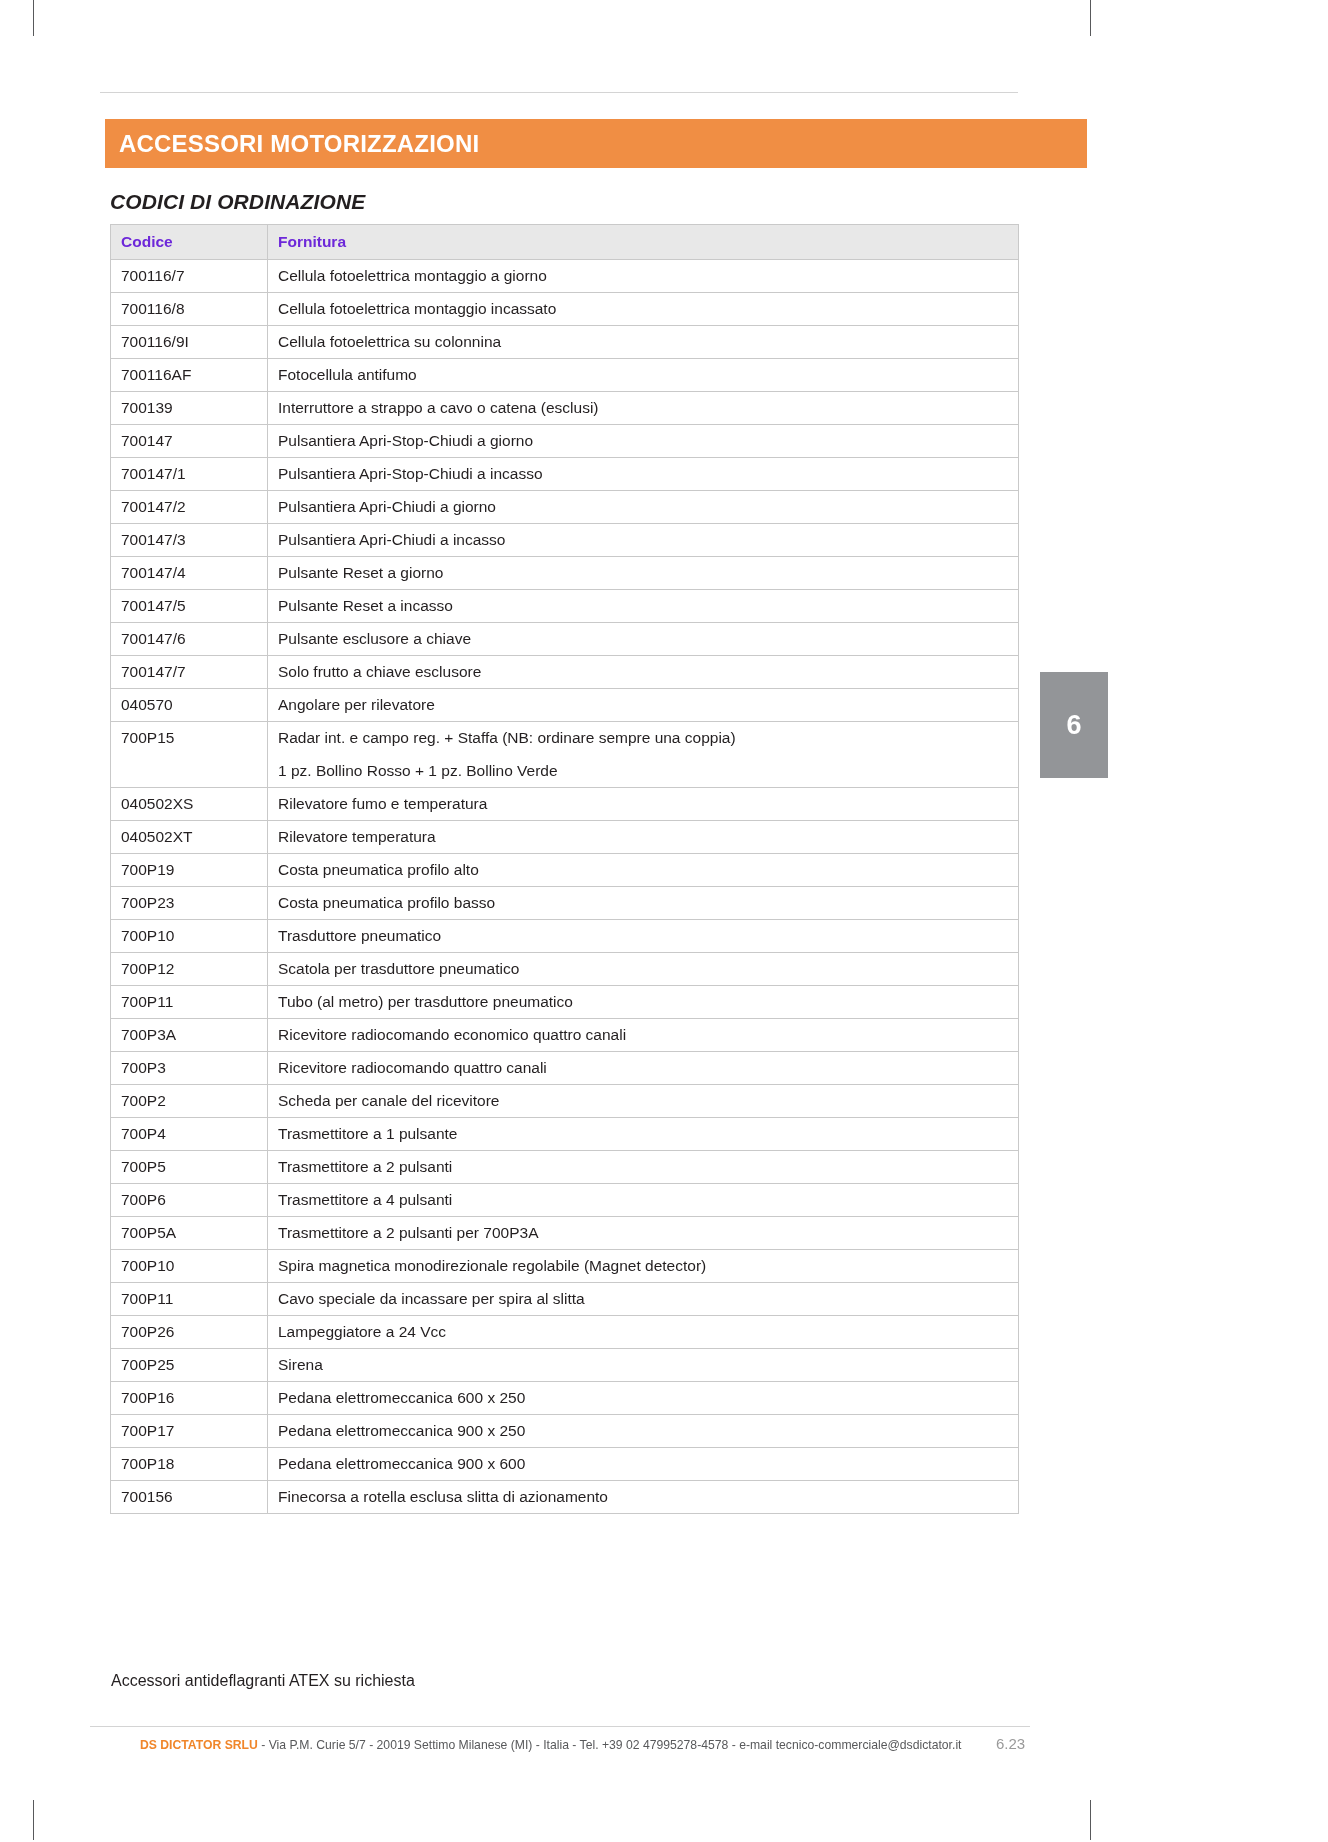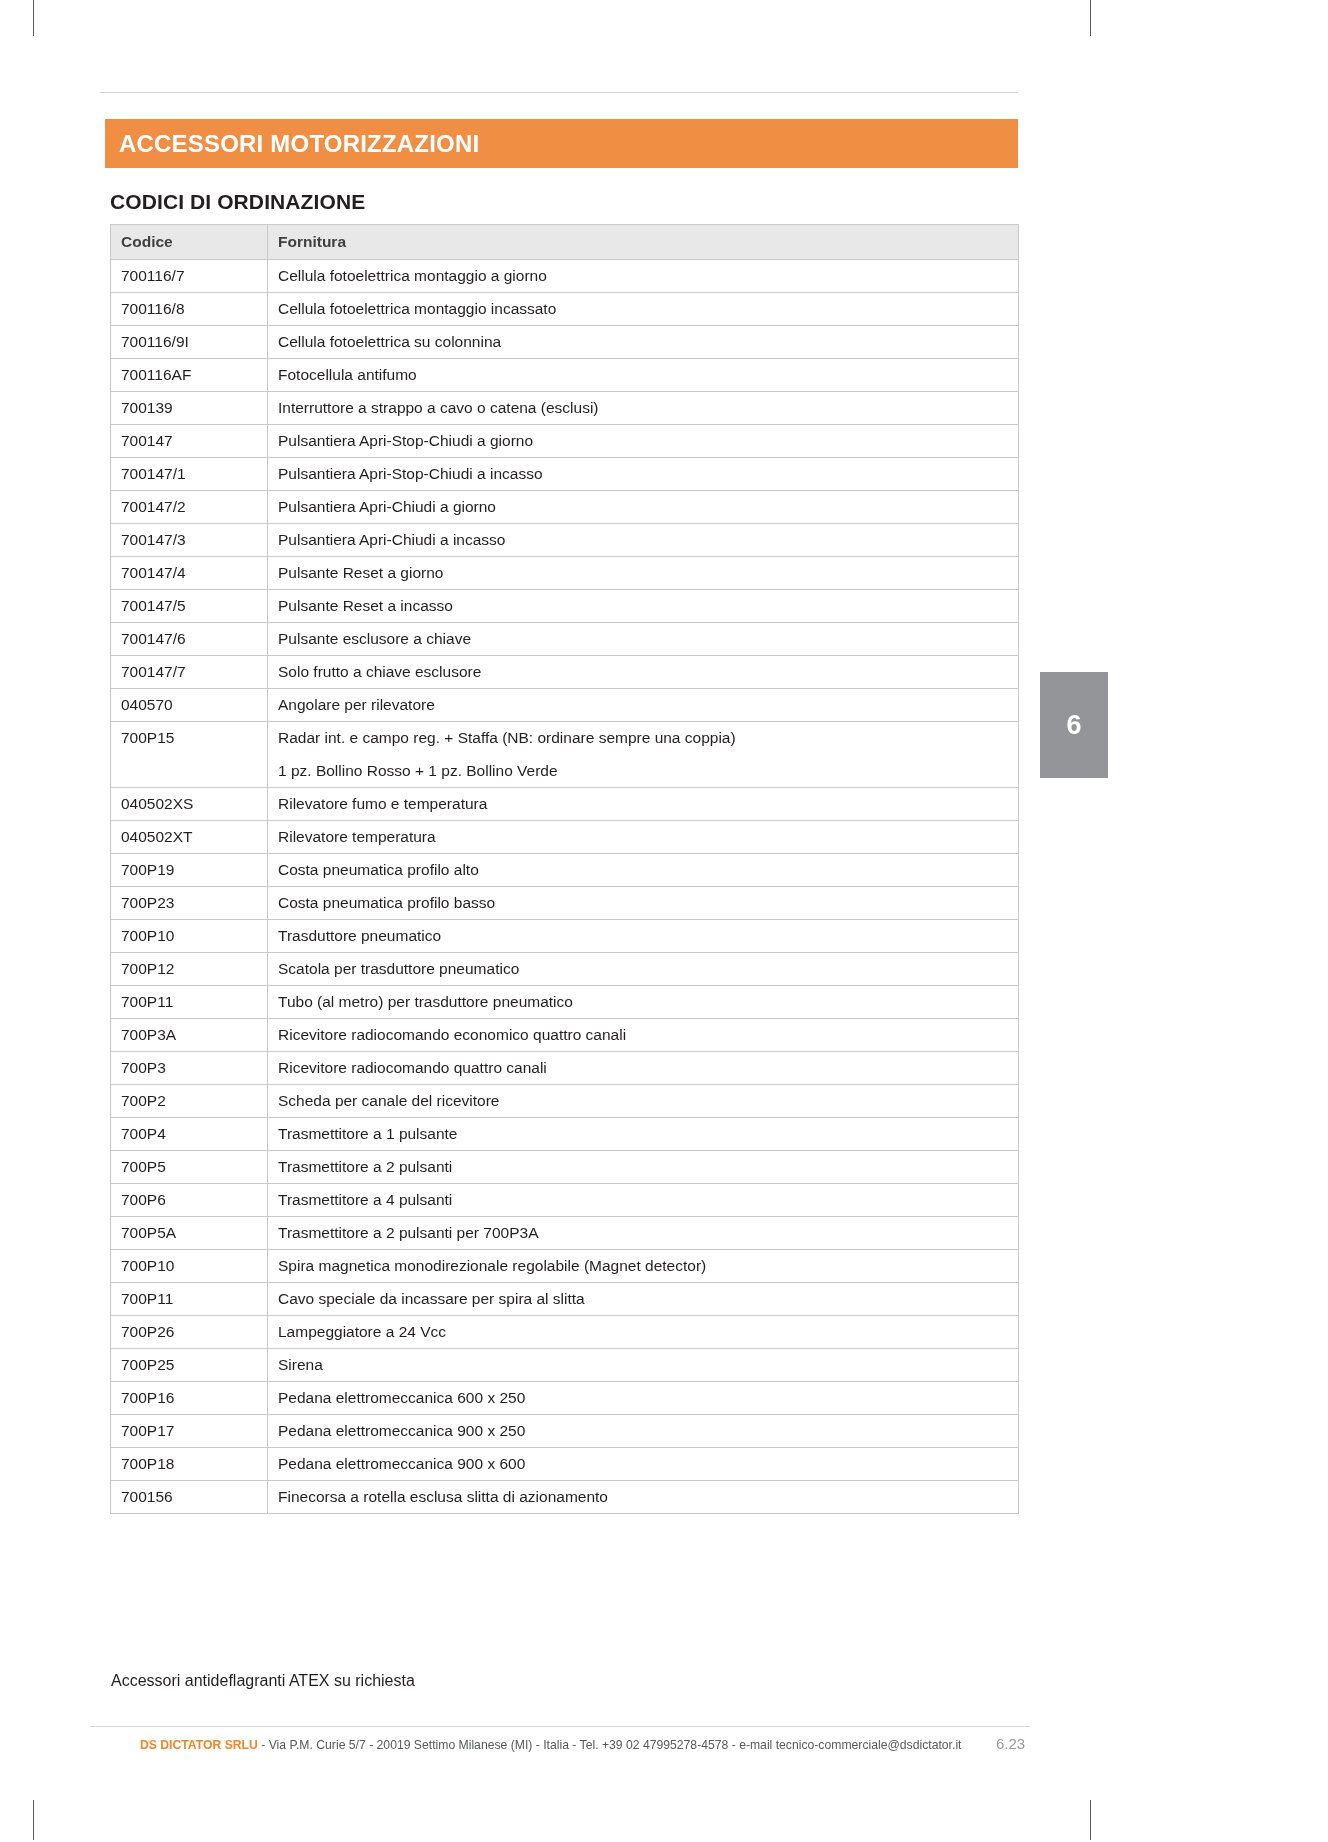--- a/index.html
+++ b/index.html
@@ -41,21 +41,21 @@
     width: 918px;
     height: 1px;
     background: #d4d4d4;
   }
 
   
   .section-banner {
     position: absolute;
     left: 105px;
     top: 119px;
-    width: 913px;
+    width: 982px;
     height: 49px;
     background: #f08e44;
     display: flex;
     align-items: center;
   }
   .section-banner .title {
     color: #ffffff;
     font-size: 24px;
     font-weight: bold;
     letter-spacing: 0.2px;
@@ -64,20 +64,21 @@
 
   
   .subtitle {
     position: absolute;
     left: 110px;
     top: 190px;
     font-size: 21px;
     font-weight: bold;
     color: #231f20;
     letter-spacing: 0.1px;
+    font-style: italic;
   }
 
   
   .table-wrap {
     position: absolute;
     left: 110px;
     top: 224px;
     width: 908px;
   }
   table.codes {
@@ -87,21 +88,21 @@
   }
   table.codes col.c-code { width: 157px; }
   table.codes col.c-desc { width: 751px; }
 
   table.codes thead th {
     background: #e8e8e8;
     border: 1px solid #c9c9c9;
     text-align: left;
     font-size: 15.5px;
     font-weight: bold;
-    color: #404040;
+    color: #6d28d9;
     padding: 8px 0 8px 10px;
     height: 15px;
   }
   table.codes tbody td {
     border: 1px solid #c9c9c9;
     font-size: 15.5px;
     color: #231f20;
     padding: 7px 0 7px 10px;
     vertical-align: middle;
     height: 16px;

